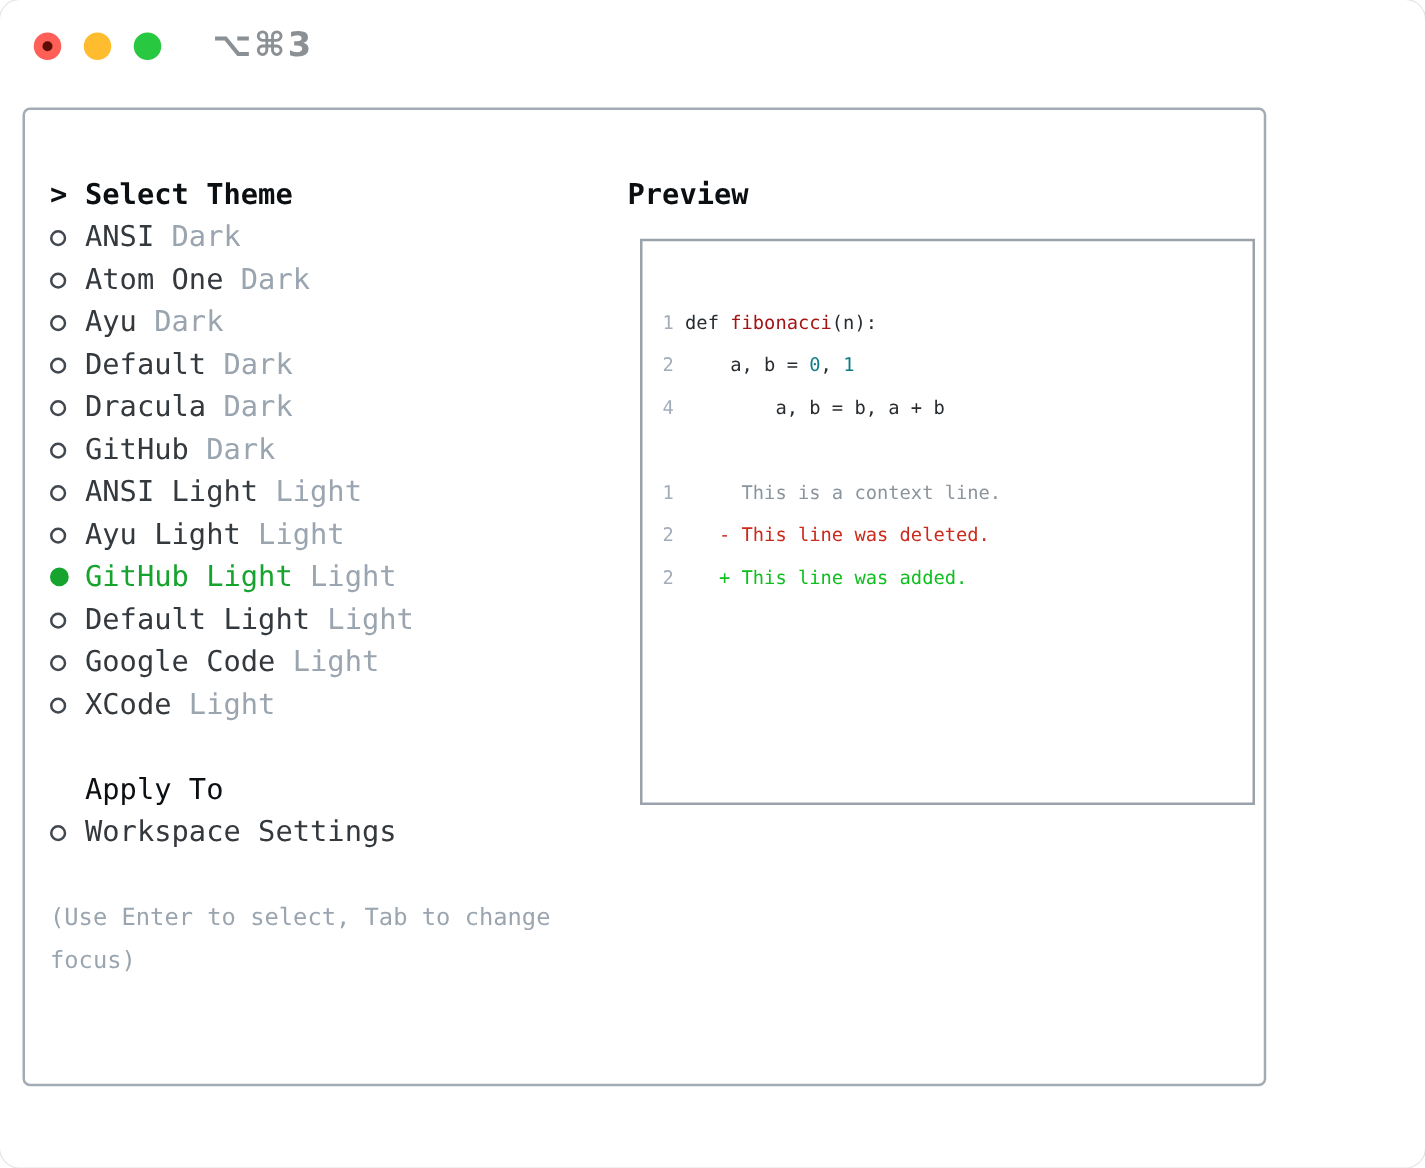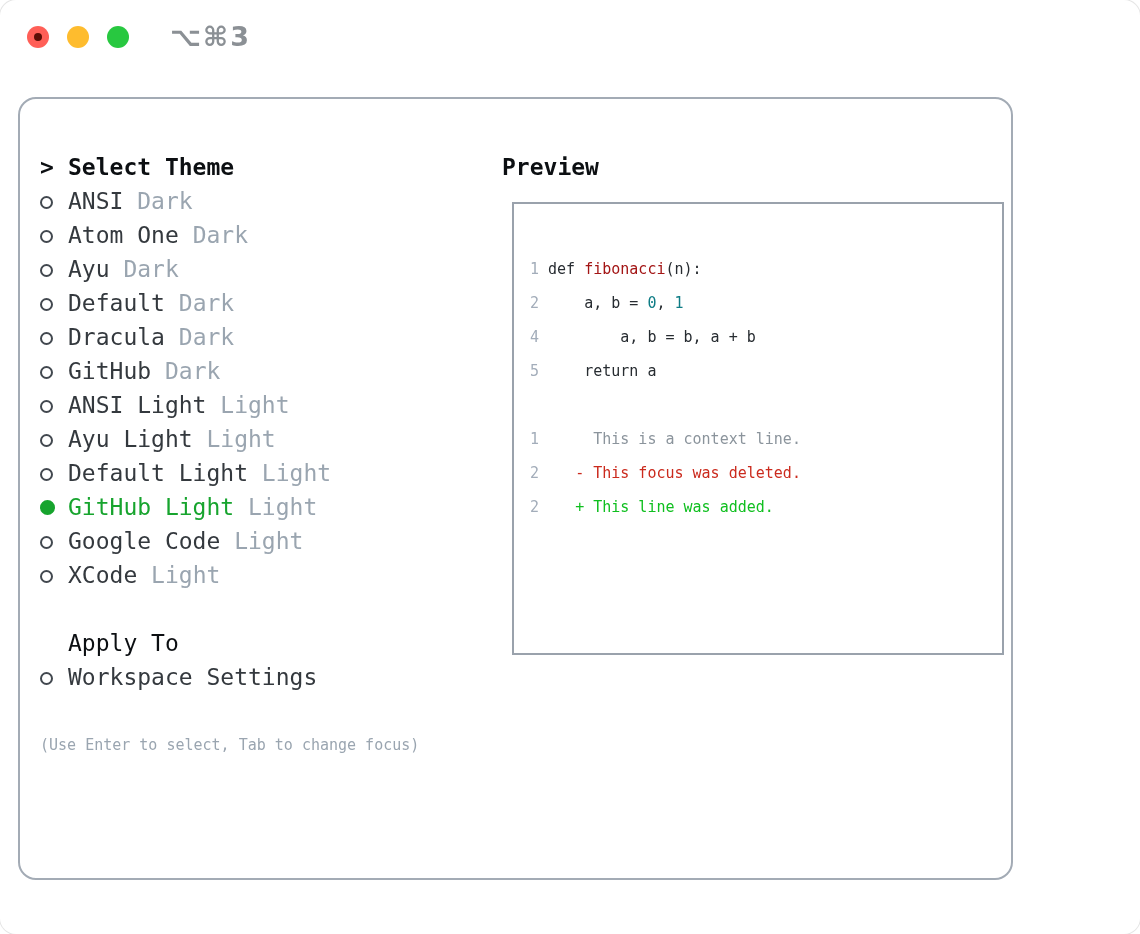--- a/index.html
+++ b/index.html
@@ -22,39 +22,39 @@
     content:"";position:absolute;left:7px;top:7px;width:8px;height:8px;
     border-radius:50%;background:var(--tl_dot);
   }
   .win-title{
     position:absolute;left:170px;top:21px;font-size:27px;font-weight:700;
     color:var(--title_gray);letter-spacing:2px;
     font-family:"DejaVu Sans","Liberation Sans",sans-serif;
   }
   
   .panel{
-    position:absolute;left:18px;top:97px;width:991px;height:779px;
-    border:2px solid var(--panel_border);border-radius:18px;background:#fff;
+    position:absolute;left:18px;top:86px;width:991px;height:779px;
+    border:2px solid var(--panel_border);border-radius:6px;background:#fff;
   }
   
   .left-col{position:absolute;left:20px;top:51px;width:440px;}
   .row{height:34px;line-height:34px;white-space:pre;font-size:23px;color:var(--item_fg);}
   .row .prefix{display:inline-block;width:28px;vertical-align:top;}
   .hdr{font-weight:700;color:var(--header_fg);}
   .prompt{font-weight:700;color:var(--header_fg);}
   .bullet{
     display:inline-block;width:13px;height:13px;border-radius:50%;
     border:2px solid var(--radio_ring);box-sizing:border-box;margin-top:9px;
   }
   .bullet.filled{background:var(--selection_green);border-color:var(--selection_green);width:15px;height:15px;}
   .row.sel .nm{color:var(--selection_green);}
   .vr{color:var(--muted);}
   .blank{height:34px;}
   .help{
-    width:432px;font-size:15px;line-height:34px;color:var(--muted);
+    width:432px;font-size:19px;line-height:34px;color:var(--muted);
     white-space:normal;word-break:normal;
   }
   
   .preview-hdr{
     position:absolute;left:482px;top:51px;height:34px;line-height:34px;
     font-size:23px;font-weight:700;color:var(--header_fg);
   }
   .preview-box{
     position:absolute;left:492px;top:103px;width:472px;height:401px;
     border:2px solid var(--preview_border);background:#fff;
@@ -88,40 +88,39 @@
       <div class="row hdr"><span class="prefix"><span class="prompt">&gt;</span></span><span>Select Theme</span></div>
       <div id="theme-items">
           <div class="row"><span class="prefix"><span class="bullet"></span></span><span class="nm">ANSI</span><span class="vr"> Dark</span></div>
           <div class="row"><span class="prefix"><span class="bullet"></span></span><span class="nm">Atom One</span><span class="vr"> Dark</span></div>
           <div class="row"><span class="prefix"><span class="bullet"></span></span><span class="nm">Ayu</span><span class="vr"> Dark</span></div>
           <div class="row"><span class="prefix"><span class="bullet"></span></span><span class="nm">Default</span><span class="vr"> Dark</span></div>
           <div class="row"><span class="prefix"><span class="bullet"></span></span><span class="nm">Dracula</span><span class="vr"> Dark</span></div>
           <div class="row"><span class="prefix"><span class="bullet"></span></span><span class="nm">GitHub</span><span class="vr"> Dark</span></div>
           <div class="row"><span class="prefix"><span class="bullet"></span></span><span class="nm">ANSI Light</span><span class="vr"> Light</span></div>
           <div class="row"><span class="prefix"><span class="bullet"></span></span><span class="nm">Ayu Light</span><span class="vr"> Light</span></div>
+          <div class="row sel"><span class="prefix"><span class="bullet filled"></span></span><span class="nm">GitHub Light</span><span class="vr"> Light</span></div>
           <div class="row"><span class="prefix"><span class="bullet"></span></span><span class="nm">Default Light</span><span class="vr"> Light</span></div>
-          <div class="row sel"><span class="prefix"><span class="bullet filled"></span></span><span class="nm">GitHub Light</span><span class="vr"> Light</span></div>
           <div class="row"><span class="prefix"><span class="bullet"></span></span><span class="nm">Google Code</span><span class="vr"> Light</span></div>
           <div class="row"><span class="prefix"><span class="bullet"></span></span><span class="nm">XCode</span><span class="vr"> Light</span></div>
         </div>
       <div class="blank"></div>
       <div class="row hdr2" style="color:var(--header_fg)"><span class="prefix"></span><span>Apply To</span></div>
       <div id="apply-items">
           <div class="row"><span class="prefix"><span class="bullet"></span></span><span class="nm">Workspace Settings</span></div>
         </div>
       <div class="blank"></div>
       <div class="help">(Use Enter to select, Tab to change focus)</div>
     </div>
 
     <div class="preview-hdr">Preview</div>
     <div class="preview-box" id="preview-box">
         <div class="cl"><span class="tk-ln">1 </span><span class="tk-fg">def </span><span class="tk-fn">fibonacci</span><span class="tk-fg">(n):</span></div>
         <div class="cl"><span class="tk-ln">2 </span><span class="tk-fg">    a, b = </span><span class="tk-num">0</span><span class="tk-fg">, </span><span class="tk-num">1</span></div>
         <div class="cl"><span class="tk-ln">4 </span><span class="tk-fg">        a, b = b, a + b</span></div>
-        <div class="cl"><span class="tk-ln">5 </span><span class="tk-fg">    return a</span></div>
         <div class="cl"></div>
         <div class="cl"><span class="tk-ln">1 </span><span class="tk-ctx">     This is a context line.</span></div>
-        <div class="cl"><span class="tk-ln">2 </span><span class="tk-del">   - This focus was deleted.</span></div>
+        <div class="cl"><span class="tk-ln">2 </span><span class="tk-del">   - This line was deleted.</span></div>
         <div class="cl"><span class="tk-ln">2 </span><span class="tk-add">   + This line was added.</span></div>
       </div>
 
   </div>
 </div>
 
 </body></html>

